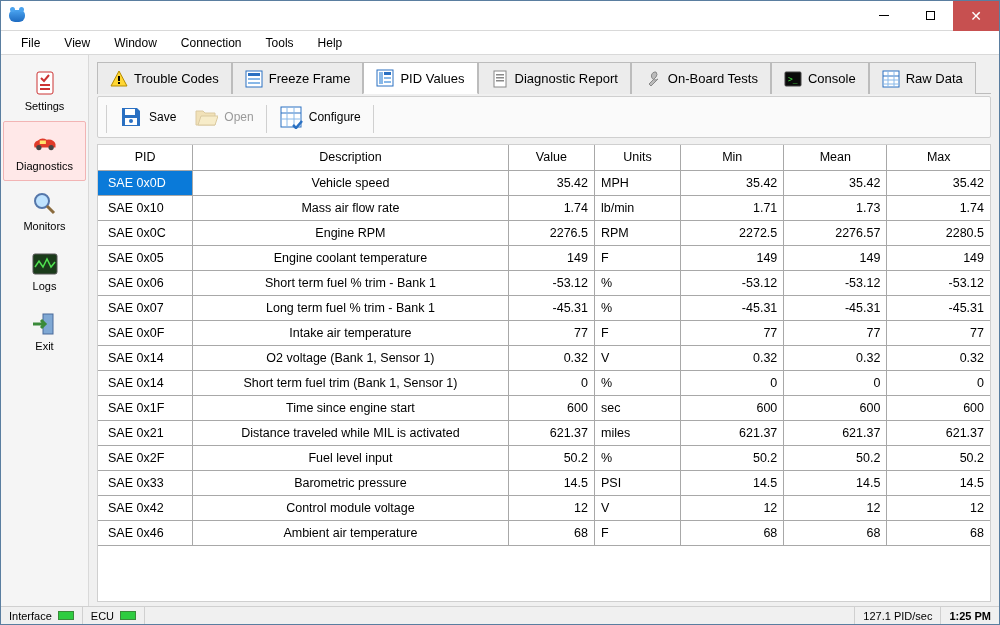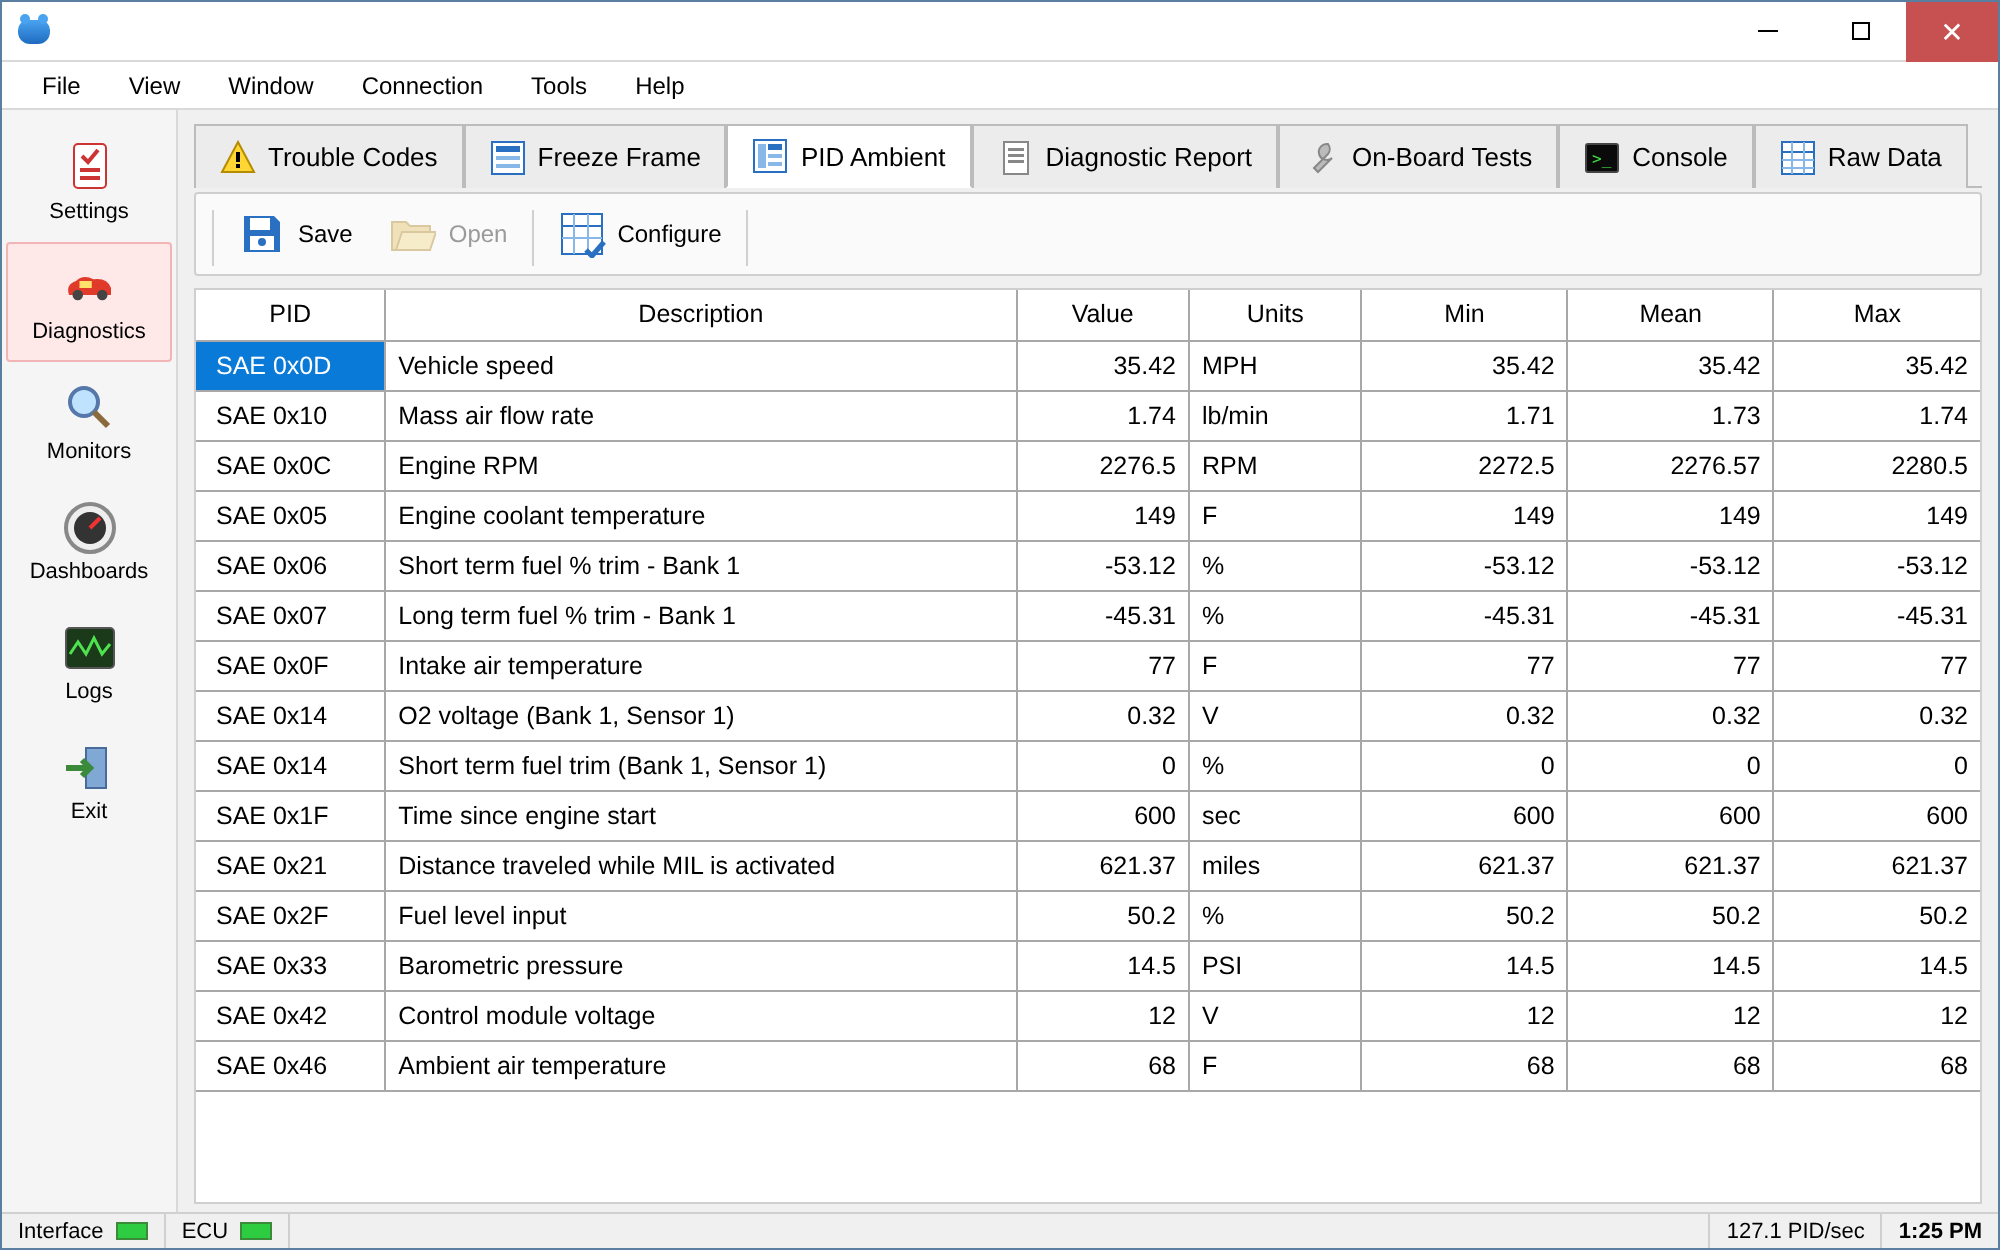--- a/index.html
+++ b/index.html
@@ -53,21 +53,21 @@
   th:first-child, td:first-child { border-left:none; }
   th:last-child, td:last-child { border-right:none; }
   col.pid { width:90px; }
   col.desc { width:300px; }
   col.val { width:82px; }
   col.units { width:82px; }
   col.min { width:98px; }
   col.mean { width:98px; }
   col.max { width:98px; }
   td.pid { text-align:left; padding-left:10px; }
-  td.desc { text-align:left;margin-left:16px; }
+  td.desc { text-align:center;margin-left:16px; }
   td.num { text-align:right; }
   td.units { text-align:left; }
   tr.selected td.pid { background:#0a7ad9; color:#fff; }
   
   .statusbar { height:18px; border-top:1px solid #d0d0d0; display:flex; align-items:center; font-size:11px; background:#f0f0f0; }
   .statcell { padding:0 8px; height:100%; display:flex; align-items:center; gap:6px; border-right:1px solid #d0d0d0; }
   .statcell.last { border-right:none;font-weight:bold; }
   .led { width:16px; height:9px; background:#2ecc40; border:1px solid #3a8a3a; }
   .statusbar .flex { flex:1; border-right:1px solid #d0d0d0; height:100%; }
   
@@ -130,30 +130,20 @@
         <div class="sideicon">
           <svg width="26" height="26" viewBox="0 0 26 26">
               <circle cx="10" cy="10" r="7" fill="#bfe3ff" stroke="#5577aa" stroke-width="2"></circle>
               <line x1="15" y1="15" x2="22" y2="22" stroke="#8a6b3d" stroke-width="3"></line>
             </svg>
         </div>
         <span>Monitors</span>
       </div>
       <div class="sideitem">
         <div class="sideicon">
-          <svg width="28" height="28" viewBox="0 0 28 28">
-              <circle cx="14" cy="14" r="12" fill="#eee" stroke="#888" stroke-width="2"></circle>
-              <circle cx="14" cy="14" r="8" fill="#333"></circle>
-              <line x1="14" y1="14" x2="19" y2="9" stroke="#e33" stroke-width="2"></line>
-            </svg>
-        </div>
-        <span>Dashboards</span>
-      </div>
-      <div class="sideitem">
-        <div class="sideicon">
           <svg width="26" height="22" viewBox="0 0 26 22">
               <rect x="1" y="1" width="24" height="20" rx="2" fill="#1a3a1a" stroke="#555"></rect>
               <polyline points="3,14 7,8 11,14 15,6 19,14 23,9" stroke="#4fe24f" stroke-width="1.5" fill="none"></polyline>
             </svg>
         </div>
         <span>Logs</span>
       </div>
       <div class="sideitem">
         <div class="sideicon">
           <svg width="28" height="24" viewBox="0 0 28 24">
@@ -192,21 +182,21 @@
         <div class="tab active">
           <span class="tabicon">
               <svg width="18" height="18" viewBox="0 0 18 18">
                 <rect x="1" y="1" width="16" height="16" fill="#fff" stroke="#2a70c2"></rect>
                 <rect x="3" y="3" width="4" height="12" fill="#88b8e8"></rect>
                 <rect x="8" y="3" width="7" height="3" fill="#2a70c2"></rect>
                 <rect x="8" y="8" width="7" height="2" fill="#88b8e8"></rect>
                 <rect x="8" y="12" width="7" height="2" fill="#88b8e8"></rect>
               </svg>
             </span>
-          <span>PID Ambient</span>
+          <span>PID Values</span>
         </div>
         <div class="tab">
           <span class="tabicon">
               <svg width="18" height="18" viewBox="0 0 18 18">
                 <rect x="3" y="1" width="12" height="16" fill="#fff" stroke="#888"></rect>
                 <rect x="5" y="4" width="8" height="1.5" fill="#888"></rect>
                 <rect x="5" y="7" width="8" height="1.5" fill="#888"></rect>
                 <rect x="5" y="10" width="8" height="1.5" fill="#888"></rect>
               </svg>
             </span>

